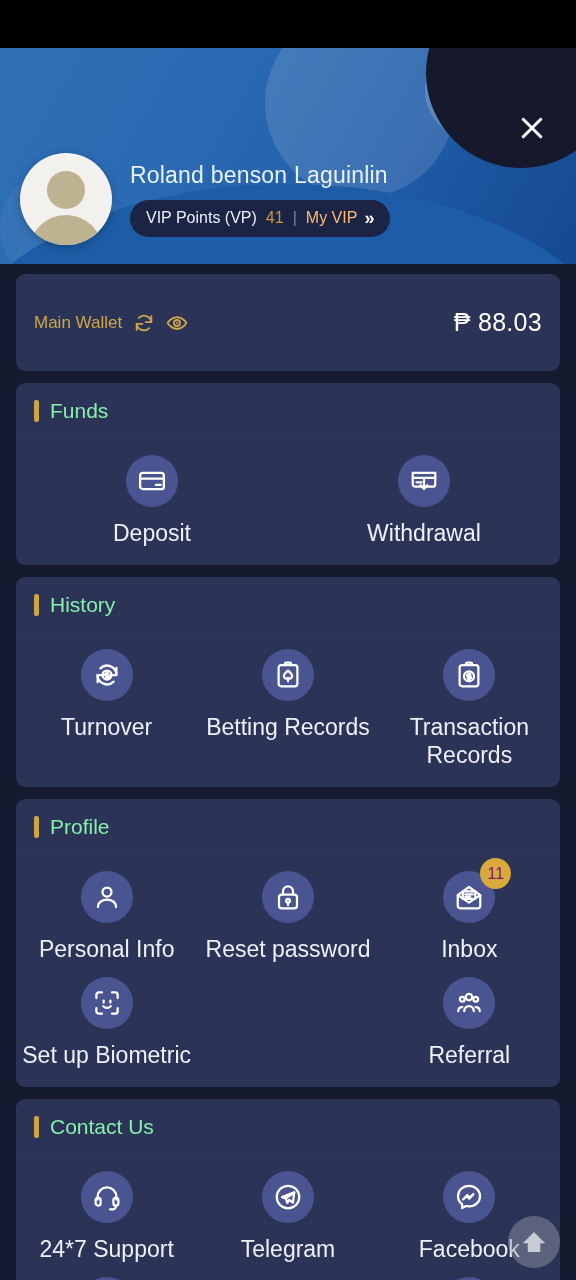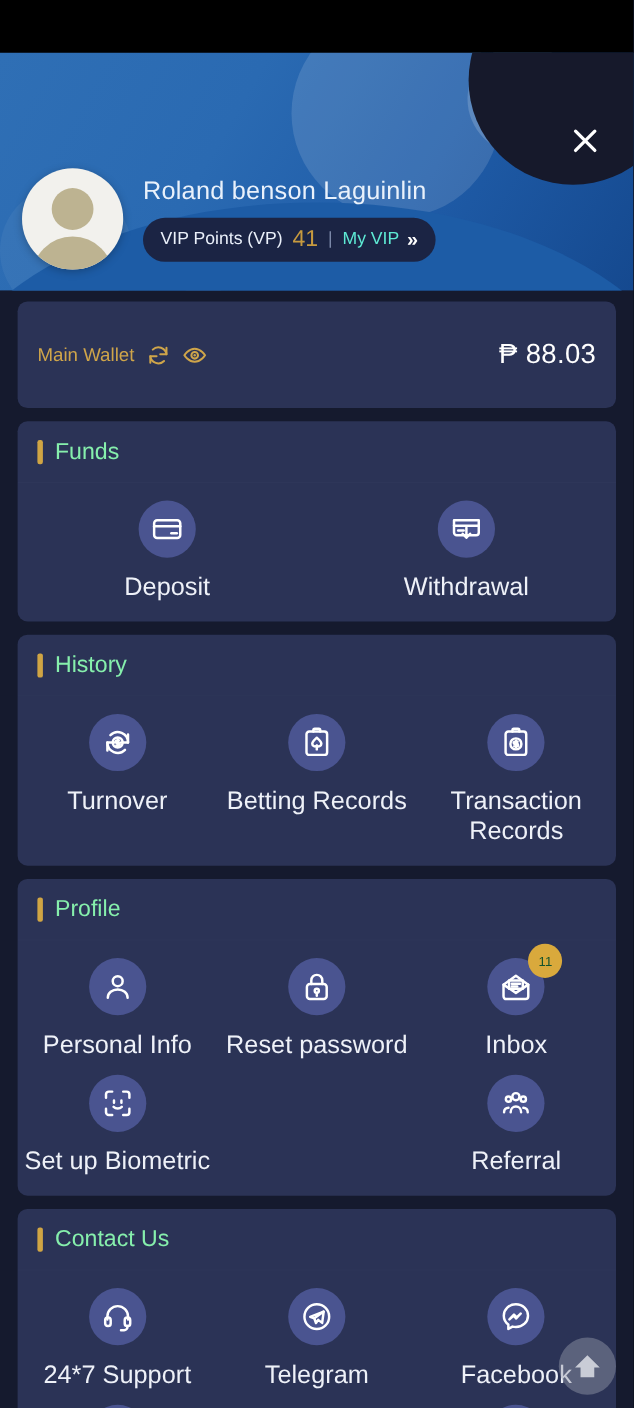--- a/index.html
+++ b/index.html
@@ -53,23 +53,23 @@
     position:absolute; width:74px; height:52px; border-radius:37px 37px 0 0;
     background:#bdb391; left:9px; top:62px;
   }
   .id-block { margin-left:18px; }
   .uname { color:#e9f1fb; font-size:23px; letter-spacing:.2px; white-space:nowrap; }
   .vip-pill {
     margin-top:11px; display:inline-flex; align-items:center; gap:9px;
     background:#1b2444; border-radius:22px; padding:8px 16px; cursor:pointer;
   }
   .vip-pill .lbl { color:#eaf0fa; font-size:16px; }
-  .vip-pill .pts { color:#c79a3f; font-size:21px; }
+  .vip-pill .pts { color:#c79a3f; font-size:16px; }
   .vip-pill .sep { color:#7b88a8; font-size:16px; }
-  .vip-pill .myvip { color:#5eead4; font-size:16px; }
+  .vip-pill .myvip { color:#fdba74; font-size:16px; }
   .vip-pill .chev { color:#ffffff; font-size:18px; font-weight:bold; margin-left:-2px; }
 
   
   .wallet {
     margin:10px 16px 0; height:97px; background:#2b3356; border-radius:9px;
     display:flex; align-items:center; justify-content:space-between; padding:16px 18px;
   }
   .wallet-left { display:flex; align-items:center; gap:11px; }
   .wallet-left .wl { color:#cfa54a; font-size:17px; }
   .ic-gold { width:22px; height:22px; cursor:pointer; }
@@ -85,23 +85,23 @@
   .grid.two { grid-template-columns:repeat(2,1fr); }
   .tile { display:flex; flex-direction:column; align-items:center; gap:12px; cursor:pointer; padding:0 6px; }
   .tile .circ {
     width:52px; height:52px; border-radius:50%; background:#4a5490;
     display:flex; align-items:center; justify-content:center; position:relative; flex:none;
   }
   .tile .circ svg { width:30px; height:30px; }
   .tile .tl { color:#eef1f8; font-size:23px; text-align:center; line-height:1.22; }
   .badge {
     position:absolute; right:-16px; top:-13px; min-width:31px; height:31px;
-    background:#d9a93c; color:#14532d; border-radius:50%;
+    background:#d9a93c; color:#701a75; border-radius:50%;
     display:flex; align-items:center; justify-content:center;
-    font-size:12px; padding:0 6px;
+    font-size:16px; padding:0 6px;
   }
 
   
   .fab {
     position:absolute; right:16px; bottom:12px; width:52px; height:52px;
     border-radius:50%; background:rgba(150,155,170,.45);
     display:flex; align-items:center; justify-content:center; cursor:pointer;
   }
   .fab svg { width:30px; height:30px; }
 </style>

